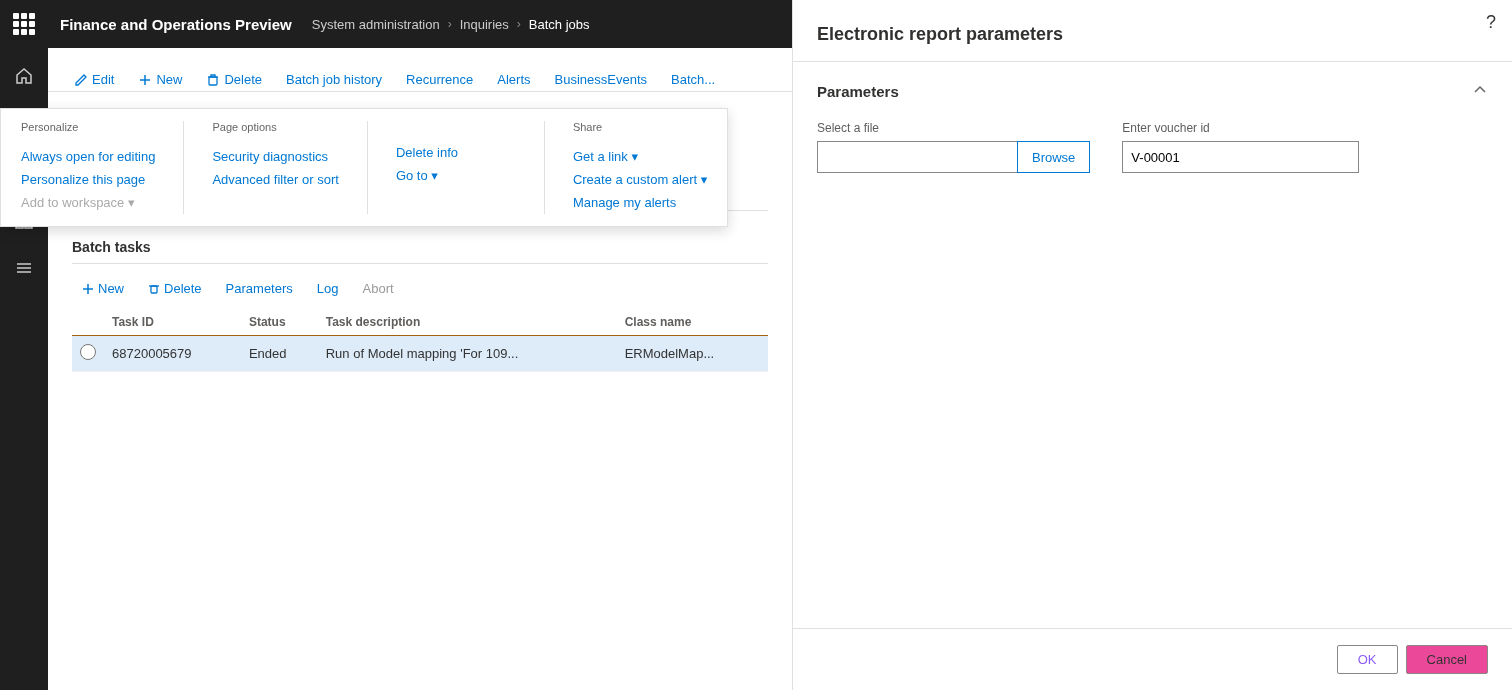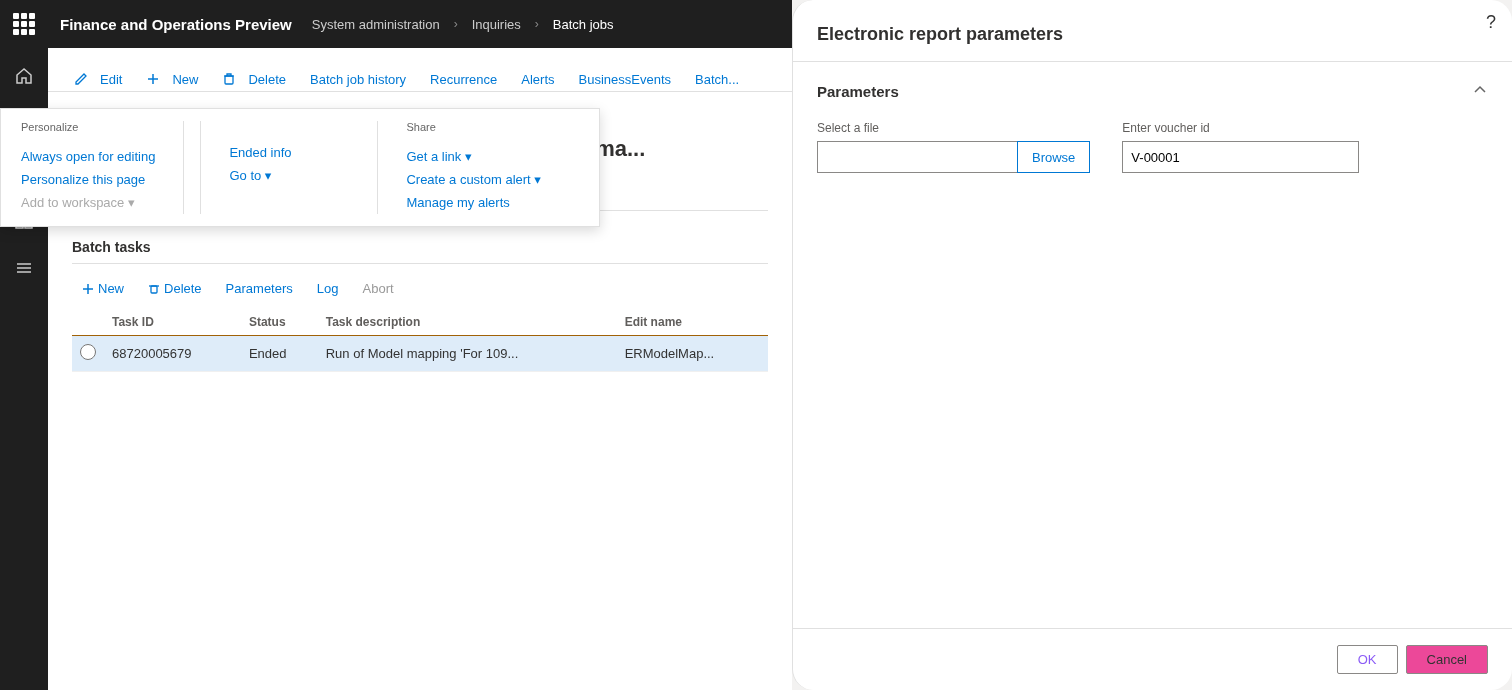--- a/index.html
+++ b/index.html
@@ -58,39 +58,39 @@
       font-weight: 600;
       color: white;
       margin-right: 20px;
       white-space: nowrap;
     }
     .breadcrumb {
       display: flex;
       align-items: center;
       color: #ccc;
       font-size: 13px;
-      gap: 14px;
+      gap: 8px;
     }
     .breadcrumb-sep { color: #888; font-size: 12px; }
     .breadcrumb-item { color: #ccc; }
     .breadcrumb-item.last { color: white; }
 
     
     .action-bar {
       height: 44px;
       background: #fff;
       border-bottom: 1px solid #e0e0e0;
       display: flex;
       align-items: center;
       padding: 0 16px;
       gap: 4px;
       flex-shrink: 0;
     }
     .action-btn {
-      display: flex; align-items: flex-start; gap: 12px;
+      display: flex; align-items: center; gap: 4px;
       padding: 6px 10px; border: none; background: transparent;
       color: #0078d4; cursor: pointer; font-size: 13px;
       border-radius: 2px;
       margin-top: 20px;
     }
 
     
     .dropdown-menu {
       position: absolute;
       top: 108px;
@@ -200,21 +200,20 @@
 
     
     .right-panel {
       width: 720px;
       background: #fff;
       border-left: 1px solid #e0e0e0;
       display: flex;
       flex-direction: column;
       flex-shrink: 0;
       position: relative;
-      border-radius: 21px;
     }
     .right-panel-header {
       padding: 24px 24px 16px 24px;
       border-bottom: 1px solid #e0e0e0;
     }
     .right-panel-title {
       font-size: 18px;
       font-weight: 600;
       color: #323130;
     }
@@ -406,25 +405,30 @@
     <div class="dropdown-section">
       <div class="dropdown-section-title">Personalize</div>
       <div class="dropdown-item">Always open for editing</div>
       <div class="dropdown-item">Personalize this page</div>
       <div class="dropdown-item disabled">
         <span>Add to workspace</span>
         <span> ▾</span>
       </div>
     </div>
     <div class="dropdown-divider"></div>
+    <div class="dropdown-section">
+      <div class="dropdown-section-title">Page options</div>
+      <div class="dropdown-item">Security diagnostics</div>
+      <div class="dropdown-item">Advanced filter or sort</div>
+    </div>
     <div class="dropdown-divider"></div>
     <div class="dropdown-section">
       <div style="height: 20px;"></div>
       <div class="dropdown-item">
-        <span>Ended info</span>
+        <span>Delete info</span>
       </div>
       <div class="dropdown-item">
         <span>Go to</span>
         <span> ▾</span>
       </div>
     </div>
     <div class="dropdown-divider"></div>
     <div class="dropdown-section">
       <div class="dropdown-section-title">Share</div>
       <div class="dropdown-item">
@@ -486,21 +490,21 @@
           <span>Abort</span>
         </button>
       </div>
       <table>
         <thead>
           <tr>
             <th style="width:24px;"></th>
             <th>Task ID</th>
             <th>Status</th>
             <th>Task description</th>
-            <th>Edit name</th>
+            <th>Class name</th>
           </tr>
         </thead>
         <tbody>
           <tr class="table-row-selected">
             <td>
               <input type="radio" class="row-radio" style="">
             </td>
             <td>68720005679</td>
             <td>Ended</td>
             <td>Run of Model mapping 'For 109...</td>

